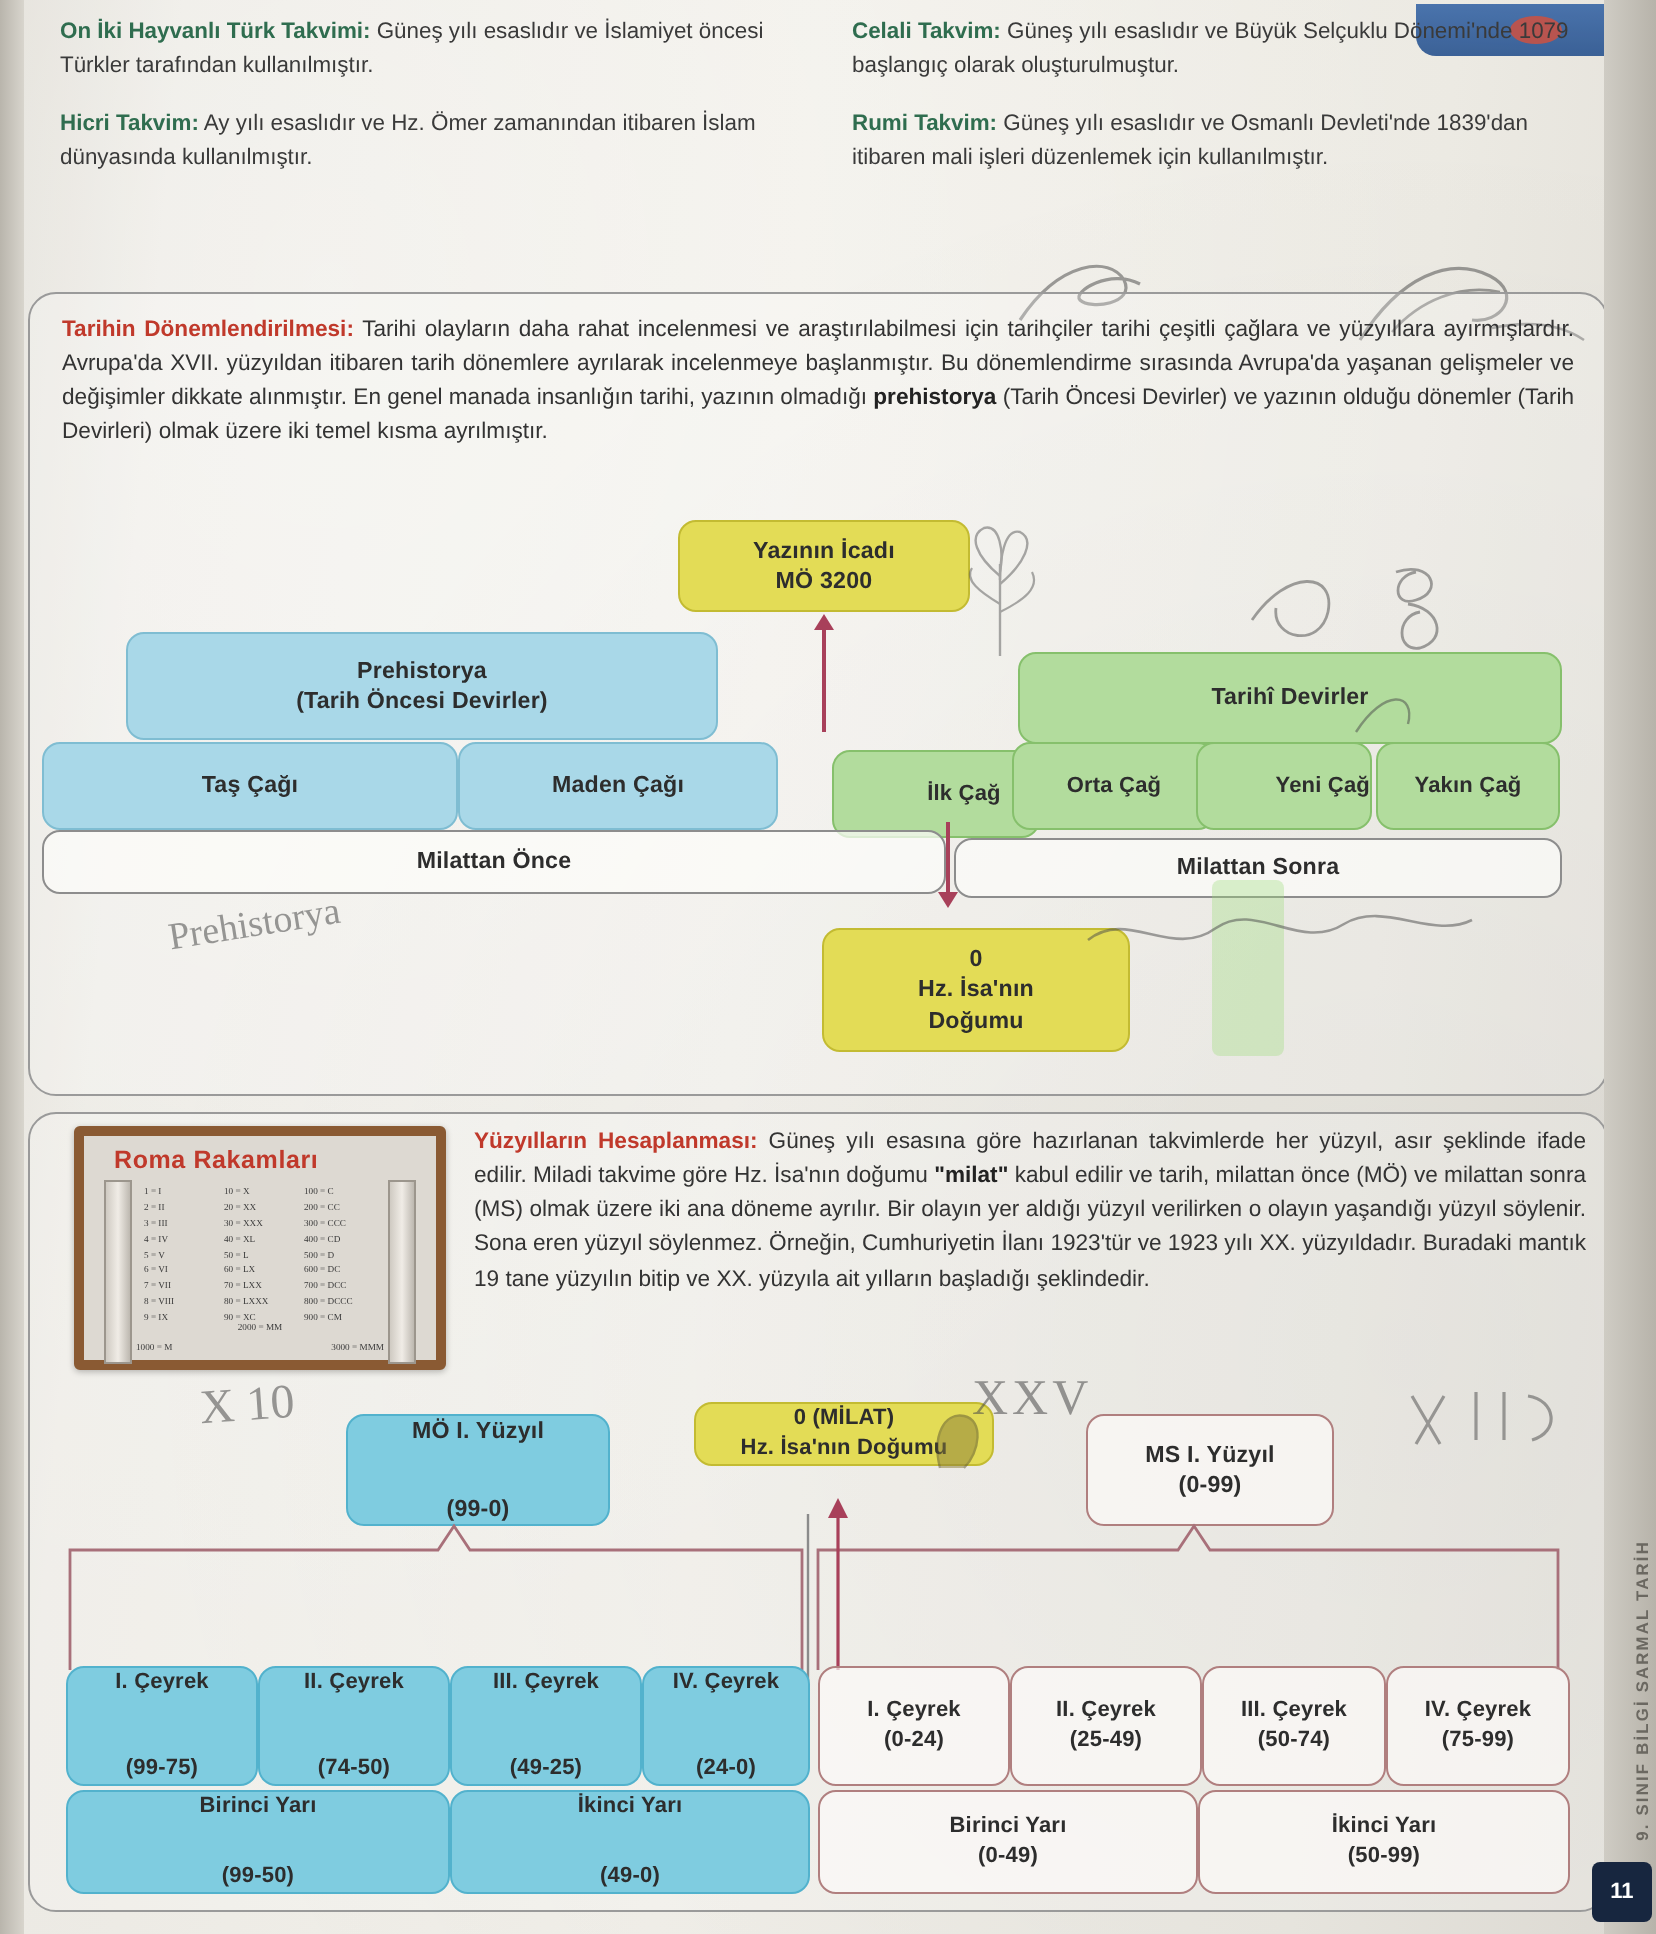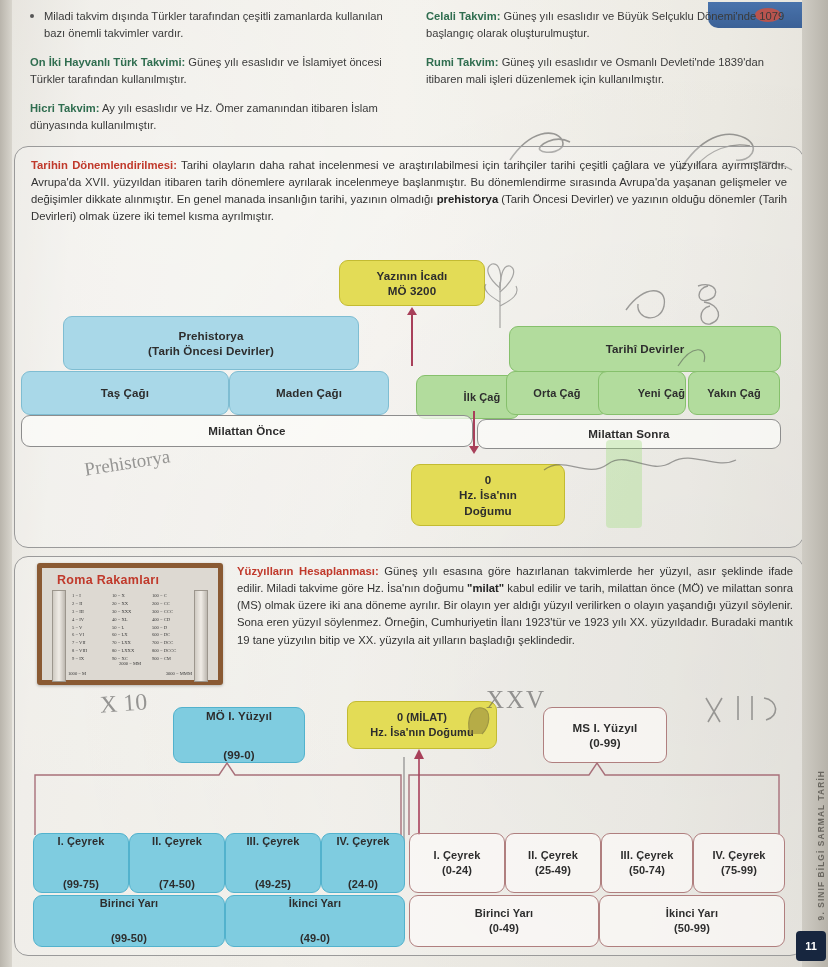--- a/index.html
+++ b/index.html
@@ -162,24 +162,20 @@
 </head>
 <body>
 
 <div class="page"></div>
 <div class="left-gutter"></div>
 
 <div class="top-notes">
   <div class="stamp"></div>
 
   <div class="col col-left">
-    <div class="bullet-row">
-      <span class="bullet-dot"></span>
-      <span>Miladi takvim dışında Türkler tarafından çeşitli zamanlarda kullanılan bazı önemli takvimler vardır.</span>
-    </div>
     <p class="note-p">
       <b>On İki Hayvanlı Türk Takvimi:</b><span> Güneş yılı esaslıdır ve İslamiyet öncesi Türkler tarafından kullanılmıştır.</span>
     </p>
     <p class="note-p">
       <b>Hicri Takvim:</b><span> Ay yılı esaslıdır ve Hz. Ömer zamanından itibaren İslam dünyasında kullanılmıştır.</span>
     </p>
   </div>
 
   <div class="col col-right">
     <p class="note-p">
@@ -325,21 +321,21 @@
   </div>
 
   <div class="para-b">
     <span class="h">Yüzyılların Hesaplanması:</span><span> Güneş yılı esasına göre hazırlanan takvimlerde her yüzyıl, asır şeklinde ifade edilir. Miladi takvime göre Hz. İsa'nın doğumu </span><span class="b">"milat"</span><span> kabul edilir ve tarih, milattan önce (MÖ) ve milattan sonra (MS) olmak üzere iki ana döneme ayrılır. Bir olayın yer aldığı yüzyıl verilirken o olayın yaşandığı yüzyıl söylenir. Sona eren yüzyıl söylenmez. Örneğin, Cumhuriyetin İlanı 1923'tür ve 1923 yılı XX. yüzyıldadır. Buradaki mantık 19 tane yüzyılın bitip ve XX. yüzyıla ait yılların başladığı şeklindedir.</span>
   </div>
 
   <div class="bx blue-d" style="position:absolute;left:158px;top:150px;width:132px;height:56px;">
     <span>MÖ I. Yüzyıl</span>
     <span>(99-0)</span>
   </div>
-  <div class="bx yellow small" style="position:absolute;left:332px;top:144px;width:150px;height:48px;">
+  <div class="bx yellow small" style="position:absolute;left:332px;top:144px;width:150px;height:32px;">
     <span>0 (MİLAT)</span>
     <span>Hz. İsa'nın Doğumu</span>
   </div>
   <div class="bx plain-r" style="position:absolute;left:528px;top:150px;width:124px;height:56px;">
     <span>MS I. Yüzyıl</span>
     <span>(0-99)</span>
   </div>
 
   <svg class="braces" viewBox="0 0 790 400">
 

